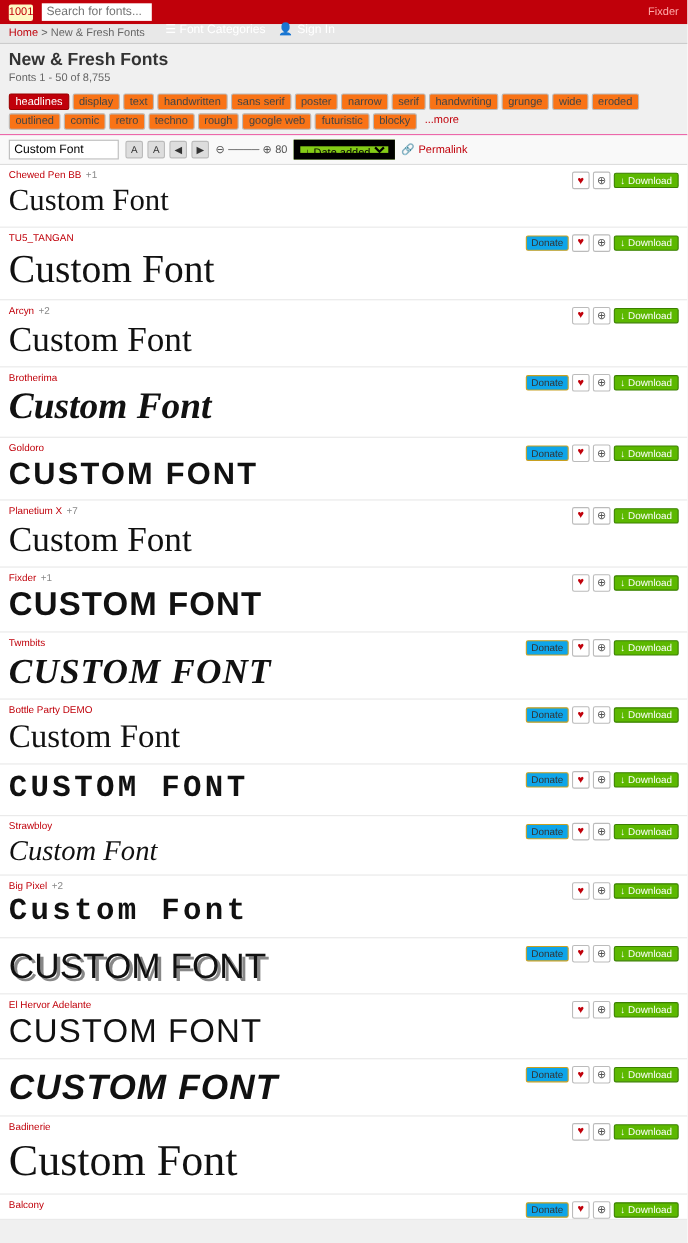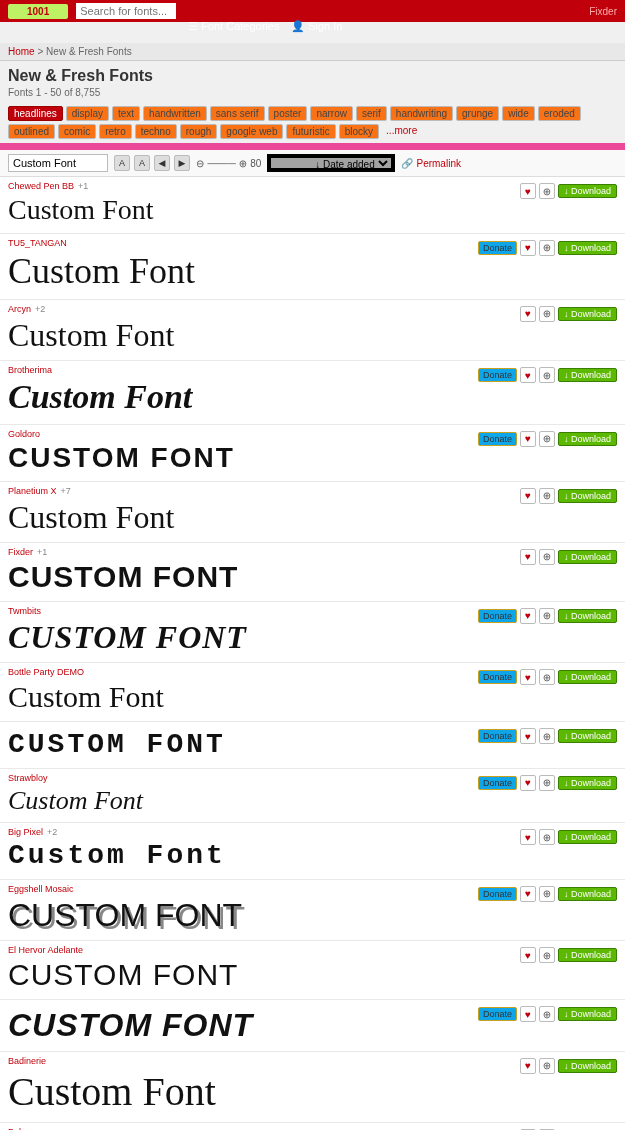--- a/index.html
+++ b/index.html
@@ -1,46 +1,46 @@
 <!DOCTYPE html>
 <html><head>
   <meta charset="utf-8">
   <style>
     * { box-sizing: border-box; margin: 0; padding: 0; }
     body { font-family: Arial, sans-serif; font-size: 12px; background: #f0f0f0; color: #333; width: 625px; }
 
     
     .header { background: #c0000a; height: 22px; display: flex; align-items: center; padding: 0 8px; gap: 8px; }
-    .header-logo { background: #bef264; color: #c0000a; font-weight: bold; font-size: 10px; padding: 2px 19px; border-radius: 2px; }
+    .header-logo { background: #fef9c3; color: #c0000a; font-weight: normal; font-size: 10px; padding: 2px 0; border-radius: 2px; }
     .header-search { background: #fff; border: none; height: 16px; font-size: 11px; padding: 0 4px; width: 100px; }
     .header-nav { color: #fff; font-size: 11px; display: flex; align-items: center; gap: 12px; margin-left: 4px; }
     .header-nav span { cursor: pointer; display: flex; align-items: center; gap: 3px; margin-top: 30px; }
     .header-welcome { color: #ffaaaa; font-size: 10px; margin-left: auto; }
 
     
-    .breadcrumb { background: #e8e8e8; padding: 3px 8px; font-size: 10px; color: #666; border-bottom: 1px solid #ccc; margin-top: 21px; }
+    .breadcrumb { background: #e8e8e8; padding: 3px 8px; font-size: 10px; color: #666; border-bottom: 1px solid #ccc; }
     .breadcrumb a { color: #c0000a; text-decoration: none; }
 
     
     .page-title { padding: 6px 8px 2px; font-size: 16px; font-weight: bold; color: #333; }
     .page-subtitle { padding: 0 8px 4px; font-size: 10px; color: #666; }
 
     
-    .filter-bar { padding: 4px 8px; display: flex; flex-wrap: wrap; gap: 3px; border-bottom: 7px solid #ec4899; }
+    .filter-bar { padding: 4px 8px; display: flex; flex-wrap: wrap; gap: 3px; border-bottom: 1px solid #ec4899; }
     .filter-tag { background: #f97316; border: 1px solid #bbb; border-radius: 2px; padding: 1px 5px; font-size: 10px; cursor: pointer; color: #444; }
     .filter-tag.active { background: #c0000a; color: #fff; border-color: #900; }
     .filter-more { color: #c0000a; font-size: 10px; cursor: pointer; padding: 1px 4px; }
 
     
     .toolbar { padding: 4px 8px; display: flex; align-items: center; gap: 6px; border-bottom: 1px solid #ddd; background: #f9f9f9; }
     .toolbar-preview-input { border: 1px solid #bbb; padding: 2px 4px; font-size: 11px; height: 18px; width: 100px; }
     .toolbar-size { display: flex; align-items: center; gap: 3px; font-size: 10px; color: #555; }
     .toolbar-icons { display: flex; gap: 4px; align-items: center; }
     .toolbar-icon-btn { background: #ddd; border: 1px solid #bbb; width: 16px; height: 16px; cursor: pointer; font-size: 9px; display: flex; align-items: center; justify-content: center; border-radius: 2px; }
-    .sort-select { border: 4px solid #000000; font-size: 10px; height: 18px; background: #a3a3a3; padding-left: 40px; }
+    .sort-select { border: 6px solid #000000; font-size: 10px; height: 18px; background: #84cc16; }
     .permalink-btn { color: #c0000a; font-size: 10px; text-decoration: none; cursor: pointer; }
 
     
     .font-list { background: #fff; }
     .font-entry { border-bottom: 1px solid #e8e8e8; padding: 4px 8px 6px; position: relative; }
     .font-meta { font-size: 9px; color: #888; margin-bottom: 2px; display: flex; align-items: center; gap: 4px; }
     .font-meta a { color: #c0000a; text-decoration: none; }
     .font-actions { position: absolute; right: 8px; top: 6px; display: flex; align-items: center; gap: 3px; }
     .btn-donate { background: #0ea5e9; border: 1px solid #c8a020; border-radius: 2px; font-size: 9px; padding: 1px 4px; cursor: pointer; color: #333; }
     .btn-heart { background: #fff; border: 1px solid #bbb; border-radius: 2px; width: 16px; height: 16px; display: flex; align-items: center; justify-content: center; font-size: 10px; cursor: pointer; color: #c0000a; }
@@ -270,23 +270,20 @@
         <span>+2</span>
       </div>
       <div class="font-actions">
         <button class="btn-heart">♥</button>
         <button class="btn-share">⊕</button>
         <button class="btn-download">↓ Download</button>
       </div>
       <div class="font-preview font-pixel" style="font-size: 28px;">Custom Font</div>
     </div>
     <div class="font-entry">
-      <div class="font-meta">
-        <a>Eggshell Mosaic</a>
-      </div>
       <div class="font-actions">
         <button class="btn-donate">Donate</button>
         <button class="btn-heart">♥</button>
         <button class="btn-share">⊕</button>
         <button class="btn-download">↓ Download</button>
       </div>
       <div class="font-preview font-shadow" style="font-size: 32px;">CUSTOM FONT</div>
     </div>
     <div class="font-entry">
       <div class="font-meta">

